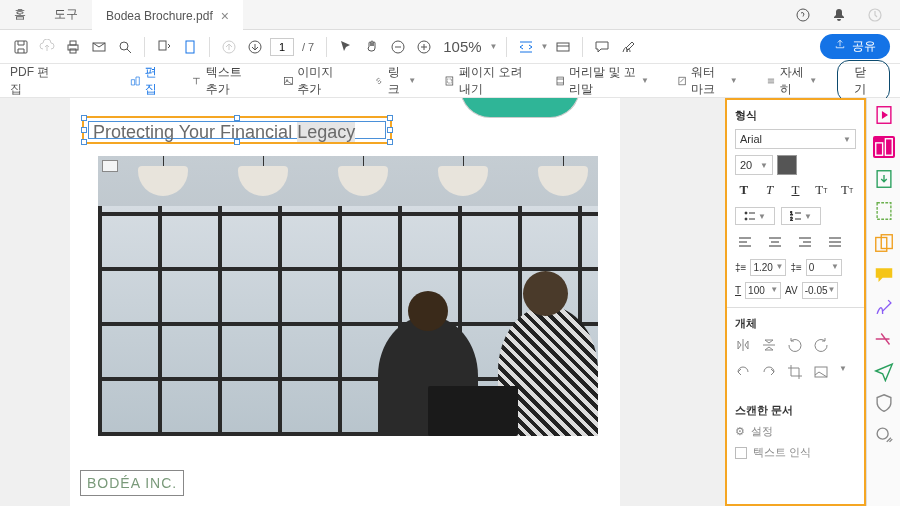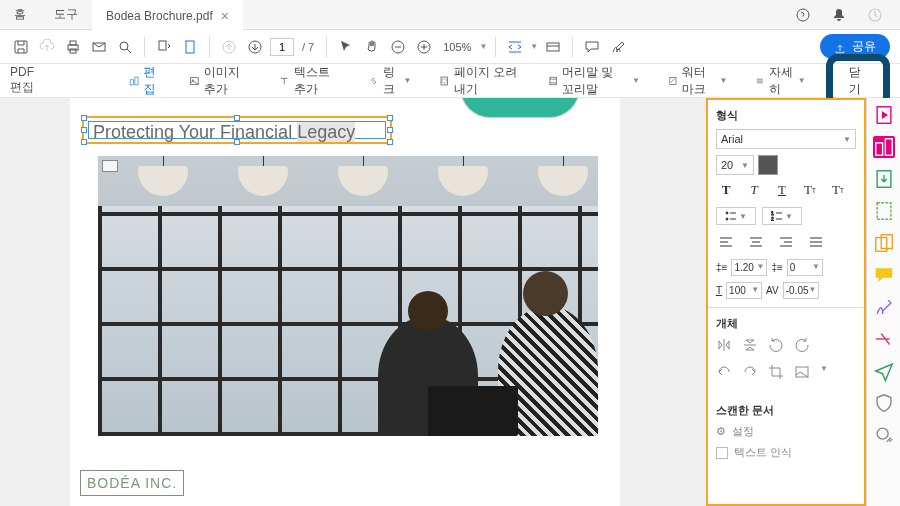--- a/index.html
+++ b/index.html
@@ -8,28 +8,28 @@
 .tab{padding:0 14px;height:30px;display:flex;align-items:center;color:#555;cursor:pointer}
 .tab.active{background:#fff;border-top:2px solid #fff}
 .tab-close{margin-left:8px;color:#888;font-size:14px}
 .titlebar-right{margin-left:auto;display:flex;gap:14px;padding-right:14px;color:#999}
 .toolbar{height:34px;background:#fff;display:flex;align-items:center;padding:0 10px;border-bottom:1px solid #e5e5e5;gap:4px}
 .icn{width:22px;height:22px;display:flex;align-items:center;justify-content:center;cursor:pointer;color:#555;border-radius:3px}
 .icn svg{width:16px;height:16px}
 .sep{width:1px;height:20px;background:#ddd;margin:0 4px}
 .page-input{width:24px;text-align:center;border:1px solid #ccc;height:18px;font-size:11px}
 .page-txt{font-size:11px;color:#666;margin:0 4px}
-.zoom-txt{font-size:11px;color:#555;margin:0 4px}
-.share-btn{margin-left:auto;background:#1473e6;color:#fff;padding:4px 14px;border-radius:14px;display:flex;align-items:flex-end;gap:6px;cursor:pointer;font-size:12px}
+.zoom-txt{font-size:15px;color:#555;margin:0 4px}
+.share-btn{margin-left:auto;background:#1473e6;color:#fff;padding:4px 14px;border-radius:14px;display:flex;align-items:flex-start;gap:6px;cursor:pointer;font-size:12px}
 .edit-bar{height:34px;background:#fff;display:flex;align-items:center;padding:0 10px;border-bottom:1px solid #e5e5e5;gap:12px}
 .mode-label{font-size:12px;color:#555;margin-right:60px}
 .eb-btn{display:flex;align-items:center;gap:4px;padding:3px 8px;cursor:pointer;font-size:12px;color:#444}
 .eb-btn.edit{color:#1473e6}
 .eb-btn svg{width:14px;height:14px}
-.close-btn{margin-left:auto;border:7px solid #0c4a6e;border-radius:12px;padding:3px 16px;font-size:12px;cursor:pointer}
+.close-btn{margin-left:auto;border:1px solid #0c4a6e;border-radius:12px;padding:3px 16px;font-size:12px;cursor:pointer}
 .main{display:flex;height:408px}
 .canvas{flex:1;background:#f0f0f0;position:relative;overflow:hidden}
 .page{position:absolute;left:70px;top:0;width:550px;height:408px;background:#fff}
 .shape{position:absolute;right:40px;top:-10px;width:120px;height:30px;background:#2fb597;border-radius:0 0 60px 60px;border:1px solid #ccc}
 .selbox{position:absolute;left:12px;top:18px;width:310px;height:28px;border:2px solid #f5a623;background:#fff}
 .selinner{position:absolute;left:4px;top:3px;right:4px;bottom:3px;border:1px solid #4a90d9}
 .seltext{font-size:18px;color:#6a6a6a;padding:0 4px;line-height:20px}
 .seltext .hl{background:#e5e5e5}
 .handle{position:absolute;width:6px;height:6px;background:#fff;border:1px solid #4a90d9}
 .photo{position:absolute;left:28px;top:58px;width:500px;height:280px;background:linear-gradient(180deg,#c5cdd3 0%,#aab4bc 100%);overflow:hidden}
@@ -39,21 +39,21 @@
 .lamp::after{content:"";position:absolute;left:10px;top:10px;width:50px;height:30px;background:#e8e4dc;border-radius:4px 4px 25px 25px}
 .window-grid{position:absolute;left:0;top:50px;right:0;bottom:0;background:repeating-linear-gradient(90deg,#2a2a2a 0,#2a2a2a 4px,transparent 4px,transparent 60px),repeating-linear-gradient(0deg,#2a2a2a 0,#2a2a2a 4px,transparent 4px,transparent 55px),linear-gradient(180deg,#d5dce2,#b8c4cc)}
 .person{position:absolute;bottom:0;border-radius:50% 50% 0 0}
 .p1{left:280px;width:100px;height:120px;background:#2a2a2a}
 .p1::before{content:"";position:absolute;left:30px;top:-25px;width:40px;height:40px;background:#3a2a1a;border-radius:50%}
 .p2{left:400px;width:100px;height:130px;background:repeating-linear-gradient(45deg,#222,#222 4px,#ddd 4px,#ddd 8px)}
 .p2::before{content:"";position:absolute;left:25px;top:-35px;width:45px;height:45px;background:#4a3a2a;border-radius:50%}
 .laptop{position:absolute;bottom:0;left:330px;width:90px;height:50px;background:#1a1a1a;border-radius:2px}
 .caption{position:absolute;right:30px;bottom:40px;border:1px solid #888;padding:2px 5px;font-size:11px;background:#fff}
 .logo{position:absolute;left:10px;bottom:10px;border:1px solid #888;padding:4px 6px;font-size:14px;letter-spacing:1px;color:#7a9a7a;font-weight:400}
-.right-panel{width:160px;background:#fff;border-left:1px solid #ddd;padding:8px;border:2px solid #f5a623;overflow:hidden}
+.right-panel{width:141px;background:#fff;border-left:1px solid #ddd;padding:8px;border:2px solid #f5a623;overflow:hidden}
 .rp-section{font-size:11px;font-weight:bold;margin-bottom:6px;color:#333}
 .rp-row{display:flex;align-items:center;gap:4px;margin-bottom:6px}
 .rp-select{flex:1;border:1px solid #ccc;padding:3px 4px;font-size:11px;display:flex;justify-content:space-between;align-items:center}
 .rp-input{width:38px;border:1px solid #ccc;padding:3px 4px;font-size:11px;display:flex;justify-content:space-between;align-items:center}
 .color-sw{width:20px;height:20px;background:#555;border:1px solid #999}
 .fmt-row{display:flex;gap:8px;margin-bottom:8px}
 .fmt-btn{width:20px;height:18px;display:flex;align-items:center;justify-content:center;cursor:pointer;font-family:Georgia,serif;font-size:13px}
 .list-btns{display:flex;gap:6px;margin-bottom:8px}
 .list-btn{border:1px solid #ccc;padding:3px 8px;display:flex;align-items:center;gap:2px}
 .align-row{display:flex;gap:10px;margin-bottom:8px}
@@ -220,31 +220,31 @@
 <div class="edit-bar">
   <span class="mode-label">PDF 편집</span>
   <div class="eb-btn edit">
       <svg viewBox="0 0 16 16" fill="none" stroke="#1473e6">
         <path d="M2 6h5v8H2zM9 2h5v12H9z"></path>
       </svg>
       <span>편집</span>
     </div>
   <div class="eb-btn">
       <svg viewBox="0 0 16 16" fill="none" stroke="currentColor">
+        <path d="M3 4h10M8 4v9"></path>
+      </svg>
+      <span>텍스트 추가</span>
+    </div>
+  <div class="eb-btn">
+      <svg viewBox="0 0 16 16" fill="none" stroke="currentColor">
         <rect x="2" y="3" width="12" height="10"></rect>
         <circle cx="6" cy="7" r="1"></circle>
         <path d="M2 11l4-3 8 5"></path>
       </svg>
       <span>이미지 추가</span>
-    </div>
-  <div class="eb-btn">
-      <svg viewBox="0 0 16 16" fill="none" stroke="currentColor">
-        <path d="M3 4h10M8 4v9"></path>
-      </svg>
-      <span>텍스트 추가</span>
     </div>
   <div class="eb-btn">
       <svg viewBox="0 0 16 16" fill="none" stroke="currentColor">
         <path d="M6 10l4-4M5 8a3 3 0 014-4M11 8a3 3 0 01-4 4"></path>
       </svg>
       <span>링크</span>
       <span class="caret">▼</span>
     </div>
   <div class="eb-btn">
       <svg viewBox="0 0 16 16" fill="none" stroke="currentColor">

